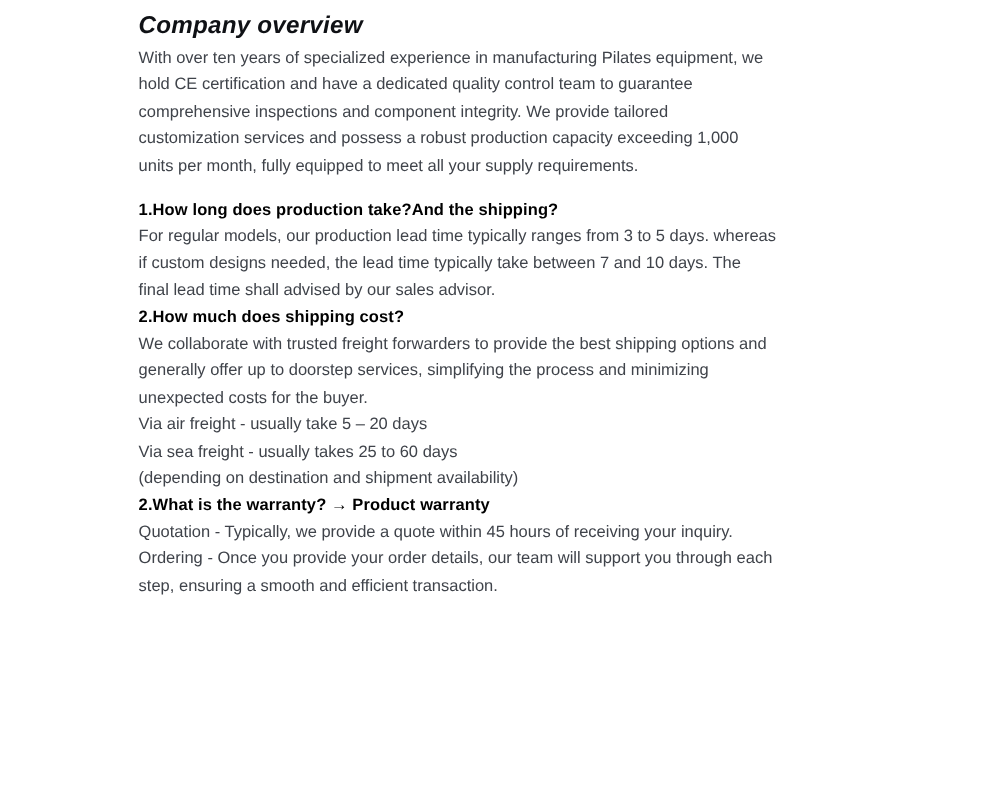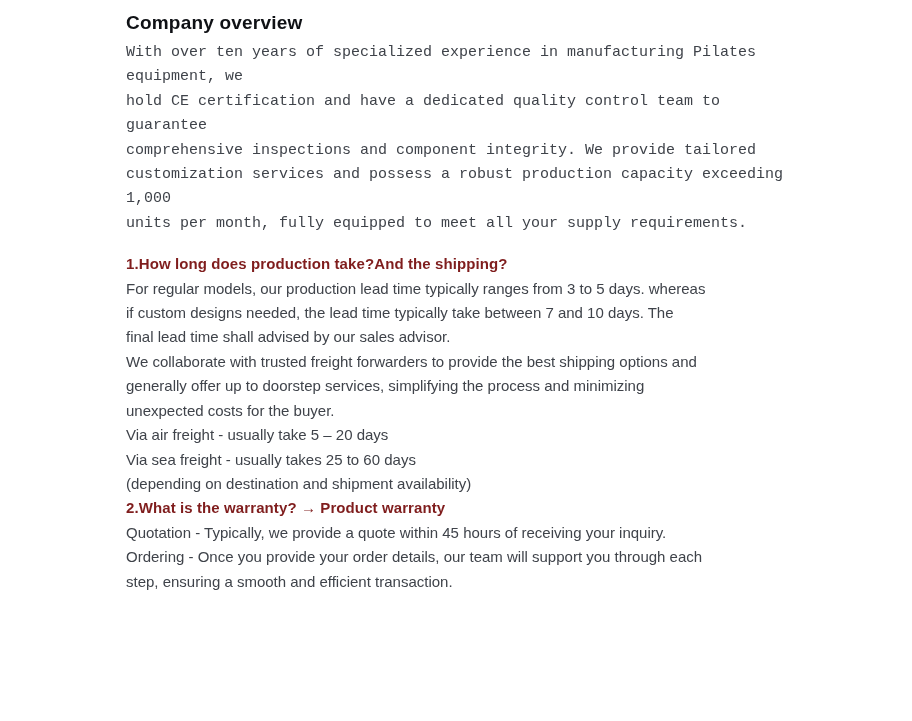--- a/index.html
+++ b/index.html
@@ -10,42 +10,42 @@
     overflow: hidden;
     font-family: "Liberation Sans", "DejaVu Sans", sans-serif;
   }
   .page {
     width: 912px;
     height: 721px;
     background: #ffffff;
     padding: 11px 110px 0 126px;
   }
   .doc-title {
-    font-size: 19px;
+    font-size: 22px;
     line-height: 24px;
     font-weight: 700;
     color: #0f1115;
     letter-spacing: 0.2px;
     margin-bottom: 6px;
+    font-style: italic;
   }
   .para {
     font-size: 15px;
     line-height: 24.4px;
     color: #3f434a;
     white-space: pre-line;
   }
   .intro {
     margin-bottom: 16px;
-    font-family: Liberation Mono, monospace;
   }
   .faq-question {
     font-size: 15px;
     line-height: 24.4px;
     font-weight: 700;
-    color: #7f1d1d;
+    color: #000000;
     letter-spacing: 0.1px;
   }
 </style>
 </head>
 <body>
 
 <main class="page">
 
   <h1 class="doc-title">Company overview</h1>
 
@@ -56,20 +56,21 @@
 units per month, fully equipped to meet all your supply requirements.</p>
 
   <section>
     <h2 class="faq-question">1.How long does production take?And the shipping?</h2>
     <p class="para">For regular models, our production lead time typically ranges from 3 to 5 days. whereas
 if custom designs needed, the lead time typically take between 7 and 10 days. The
 final lead time shall advised by our sales advisor.</p>
   </section>
 
   <section>
+    <h2 class="faq-question">2.How much does shipping cost?</h2>
     <p class="para">We collaborate with trusted freight forwarders to provide the best shipping options and
 generally offer up to doorstep services, simplifying the process and minimizing
 unexpected costs for the buyer.
 Via air freight - usually take 5 – 20 days
 Via sea freight - usually takes 25 to 60 days
 (depending on destination and shipment availability)</p>
   </section>
 
   <section>
   </section>

